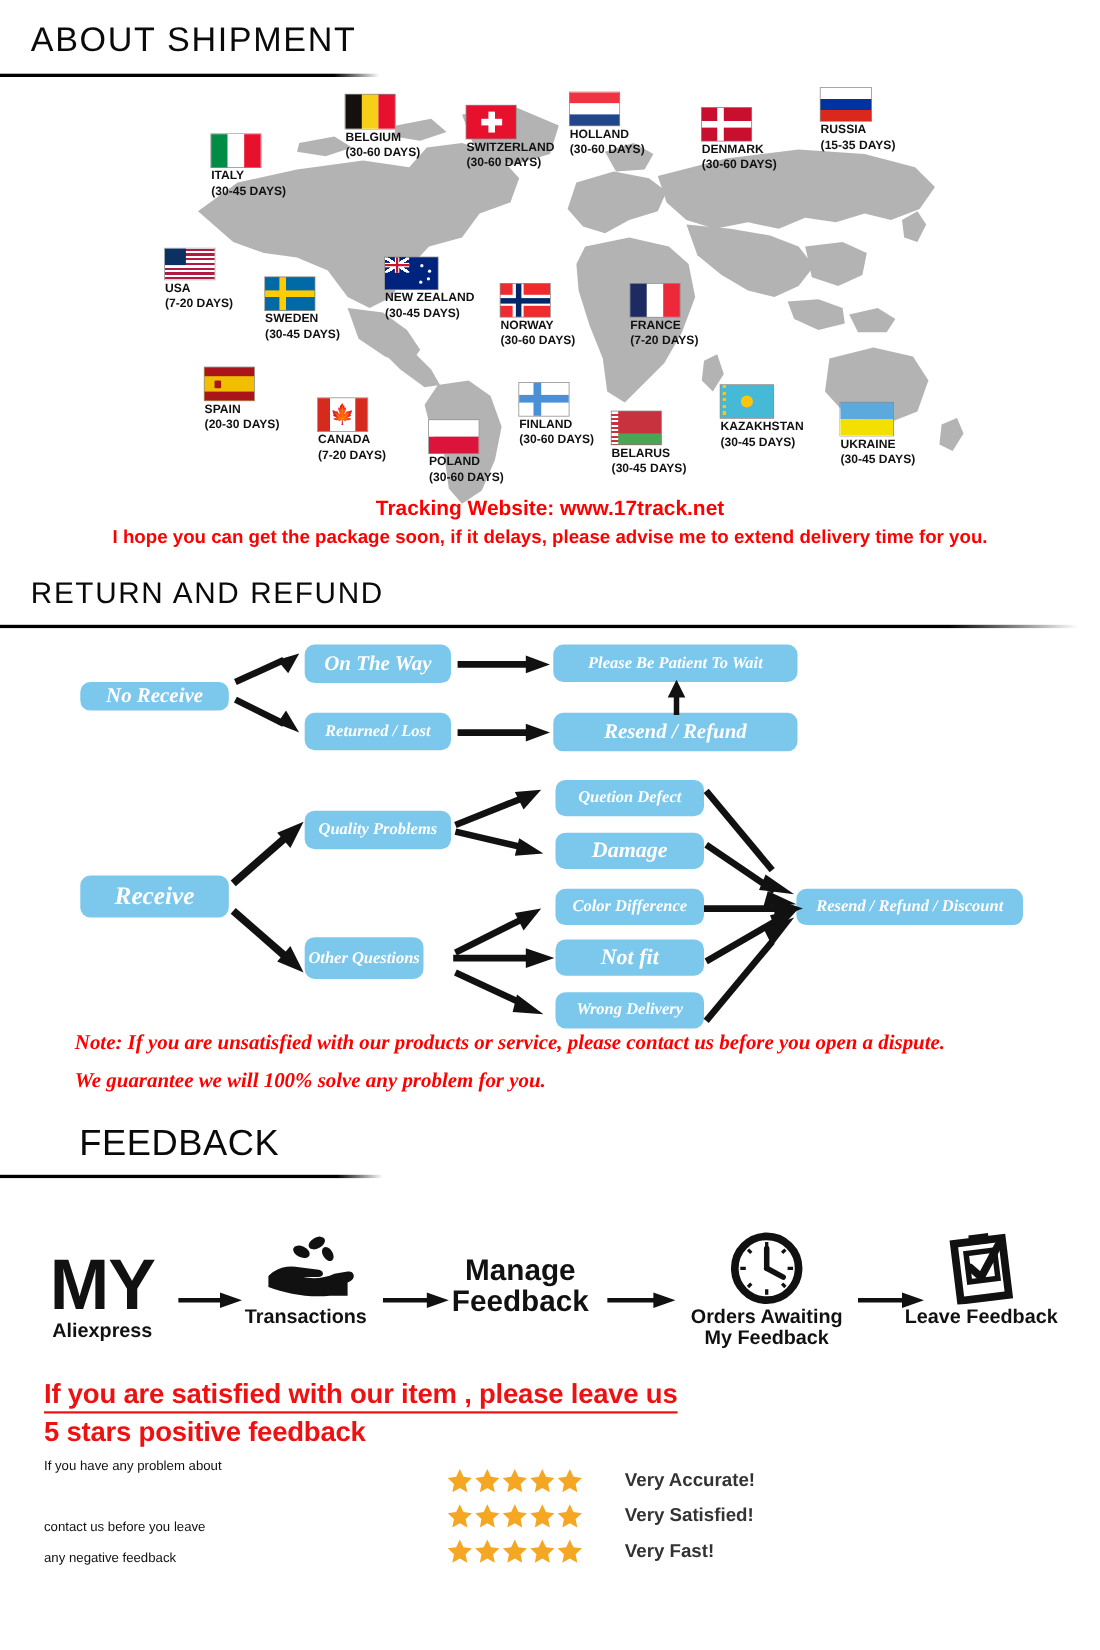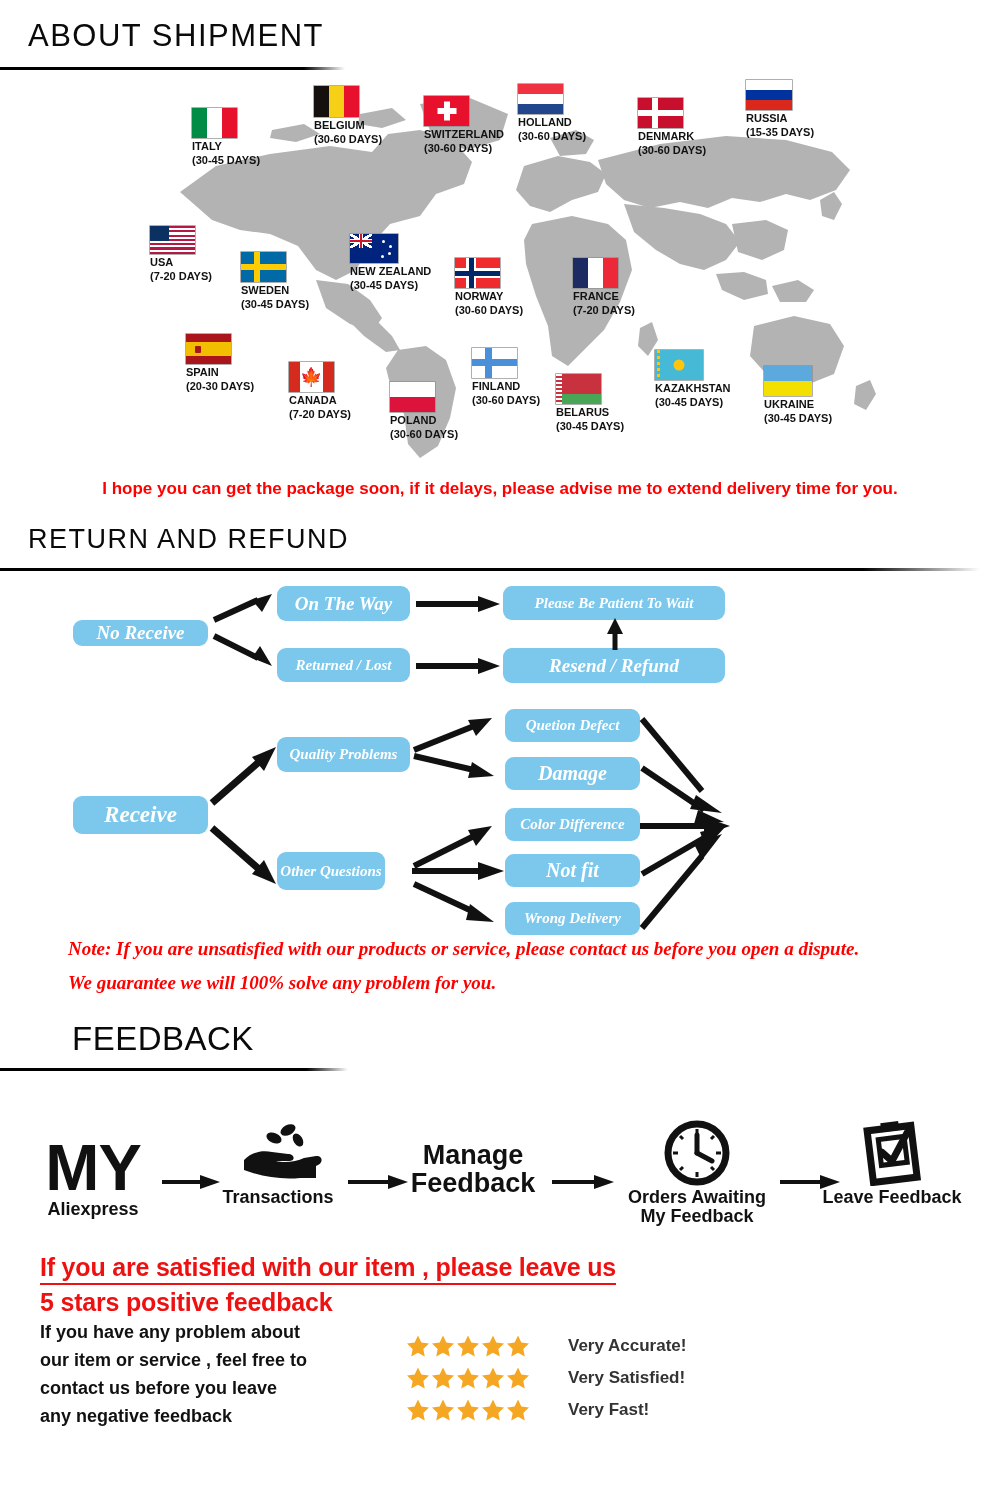--- a/index.html
+++ b/index.html
@@ -126,22 +126,22 @@
     font-size: 25px;
     white-space: nowrap;
     letter-spacing: -0.2px;
   }
   .red-big.ul { border-bottom: 2px solid #ee1111; padding-bottom: 1px; }
 
   .blk-para {
     position: absolute;
     color: #111;
     font-family: "Liberation Sans", sans-serif;
-    font-weight: bold;
-    font-size: 18px;
+    font-weight: normal;
+    font-size: 12px;
     line-height: 25px;
     white-space: nowrap;
   }
 
   .stars-block { position: absolute; }
   .star-row { display: flex; align-items: center; height: 32px; gap: 24px; }
   .star-row .stars { display: flex; gap: 1px; }
   .star-row .stxt {
     margin-left: 14px;
     font-family: "Liberation Sans", sans-serif;
@@ -201,21 +201,21 @@
           <path d="M700,126 L714,118 L722,130 L714,146 L702,142 Z"></path>
 
           <path d="M520,254 L532,248 L538,266 L528,282 L518,272 Z"></path>
 
           <path d="M240,40 L272,34 L286,46 L262,54 L238,50 Z"></path>
           <path d="M152,56 L184,50 L200,60 L176,68 L150,64 Z"></path>
         </g>
       </svg>
     </div>
 
-    <div class="flag-item" style="left:192px; top:46px;">
+    <div class="flag-item" style="left:192px; top:60px;">
       <div class="flag f-stripes-v" style="width:45px;height:30px;">
           <i style="background:#008c45"></i>
           <i style="background:#ffffff"></i>
           <i style="background:#e8112d"></i>
         </div>
       <div class="flag-cap">
         <span>ITALY</span>
         <span class="days">(30-45 DAYS)</span>
       </div>
     </div>
@@ -420,20 +420,21 @@
           <i style="background:#5ba9dd"></i>
           <i style="background:#f4e000"></i>
         </div>
       <div class="flag-cap">
         <span>UKRAINE</span>
         <span class="days">(30-45 DAYS)</span>
       </div>
     </div>
   </div>
 
+  <div class="tracking" style="top:452px; font-size:19px;">Tracking Website: www.17track.net</div>
   <div class="tracking" style="top:479px; font-size:17px;">I hope you can get the package soon, if it delays, please advise me to extend delivery time for you.</div>
 
   <div class="sec-head" style="left:28px; top:524px; font-size:27px;">RETURN AND REFUND</div>
   <div class="sec-rule" style="left:0px; top:568px; width:980px;"></div>
 
   <div class="flow">
 
     <div class="node" style="left:73px; top:60px; width:135px; height:26px; font-size:19px;">No Receive</div>
 
     <div class="node" style="left:277px; top:26px; width:133px; height:35px; font-size:19px;">On The Way</div>
@@ -480,20 +481,21 @@
     <div class="node" style="left:277px; top:177px; width:133px; height:35px; font-size:15px;">Quality Problems</div>
 
     <div class="node" style="left:277px; top:292px; width:108px; height:38px; font-size:15px;">Other Questions</div>
 
     <div class="node" style="left:505px; top:149px; width:135px; height:33px; font-size:15px;">Quetion Defect</div>
     <div class="node" style="left:505px; top:197px; width:135px; height:33px; font-size:20px;">Damage</div>
     <div class="node" style="left:505px; top:248px; width:135px; height:33px; font-size:15px;">Color Difference</div>
     <div class="node" style="left:505px; top:294px; width:135px; height:33px; font-size:20px;">Not fit</div>
     <div class="node" style="left:505px; top:342px; width:135px; height:33px; font-size:15px;">Wrong Delivery</div>
 
+    <div class="node" style="left:724px; top:248px; width:206px; height:33px; font-size:15px;">Resend / Refund / Discount</div>
 
     <div class="arrow" style="left:210px; top:185px;">
       <svg width="74" height="64" viewBox="0 0 74 64">
         <path d="M2,58 L50,16" stroke="#111" stroke-width="7" fill="none"></path>
         <path d="M66,2 L42,12 L54,26 Z" fill="#111"></path>
       </svg>
     </div>
     <div class="arrow" style="left:210px; top:262px;">
       <svg width="74" height="64" viewBox="0 0 74 64">
         <path d="M2,6 L50,48" stroke="#111" stroke-width="7" fill="none"></path>
@@ -659,21 +661,20 @@
         </svg>
       </div>
       <div class="fb-label" style="font-size:18px; margin-top:2px;text-align:center;">Leave Feedback</div>
     </div>
   </div>
 
   <div class="red-big ul" style="left:40px; top:1253px;">If you are satisfied with our item , please leave us</div>
   <div class="red-big" style="left:40px; top:1288px;">5 stars positive feedback</div>
 
   <div class="blk-para" style="left:40px; top:1320px;">If you have any problem about</div>
-  <div class="blk-para" style="left:40px; top:1348px;">our item or service , feel free to</div>
   <div class="blk-para" style="left:40px; top:1376px;">contact us before you  leave</div>
   <div class="blk-para" style="left:40px; top:1404px;">any negative feedback</div>
 
   <div class="stars-block" style="left:406px; top:1330px;">
 
     <div class="star-row">
       <span class="stars">
         <svg class="star" viewBox="0 0 24 24">
             <polygon points="12,1.5 15.3,8.6 23,9.6 17.3,15 18.8,22.6 12,18.8 5.2,22.6 6.7,15 1,9.6 8.7,8.6" fill="#f5a623"></polygon>
           </svg>

